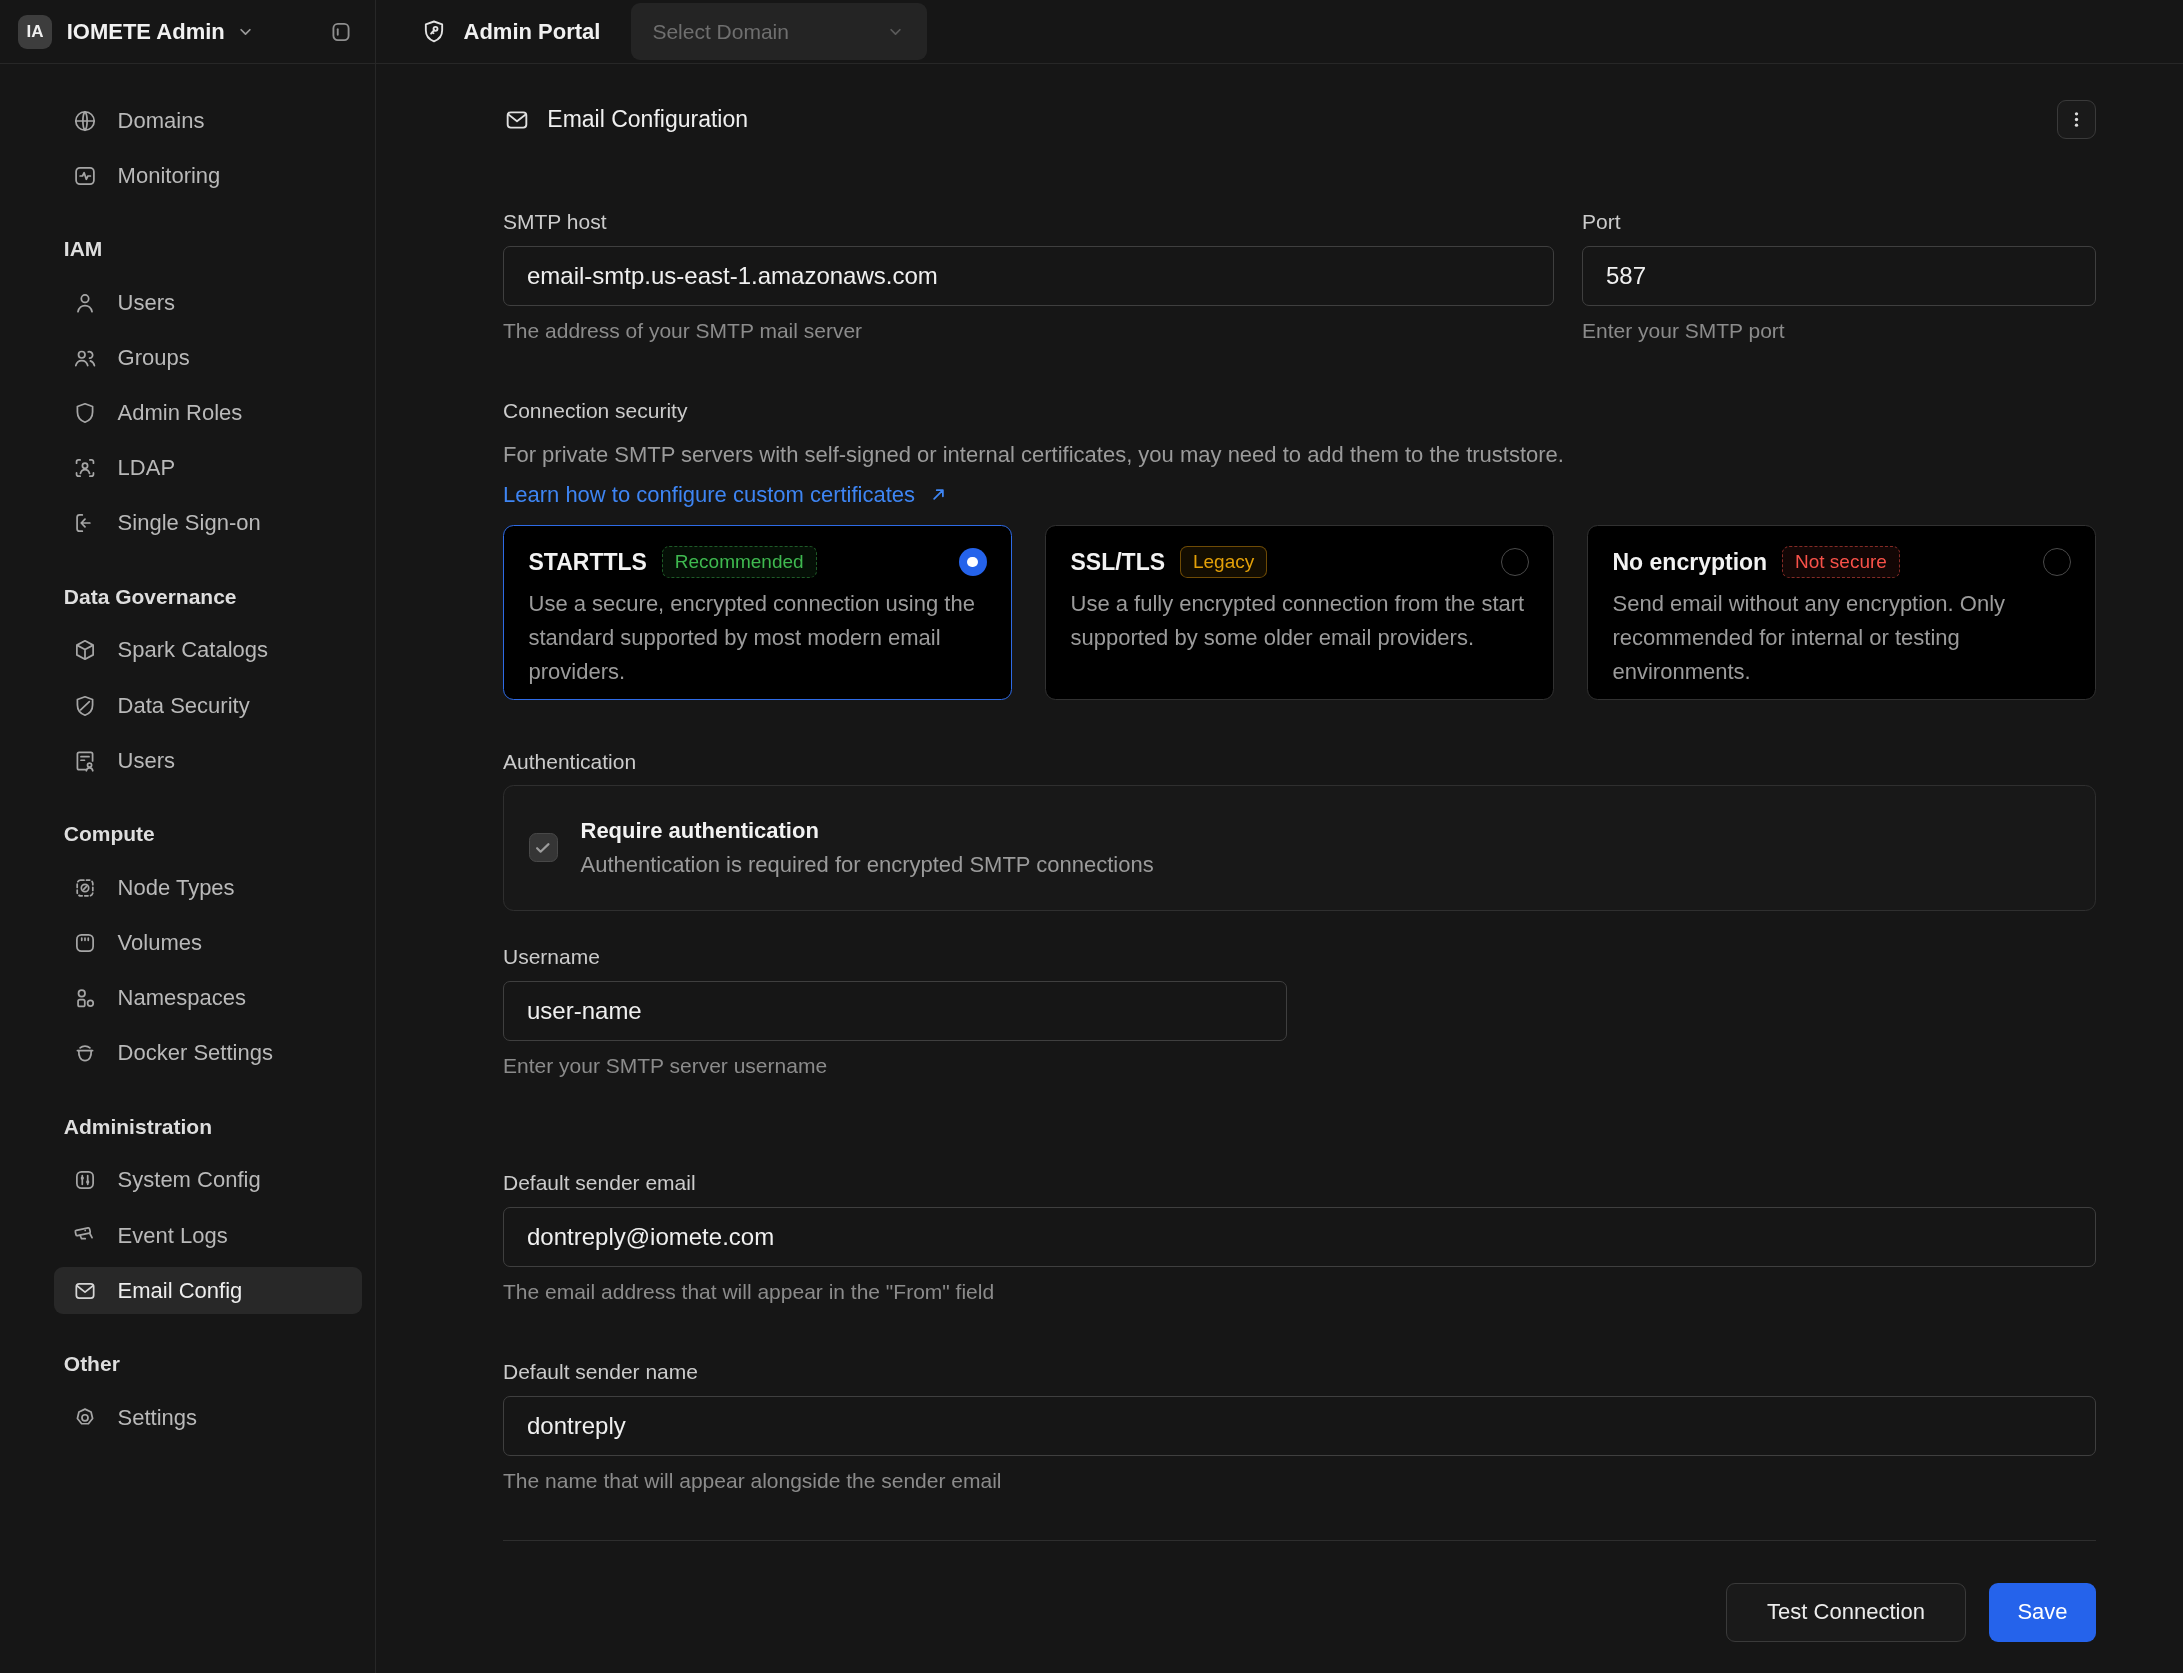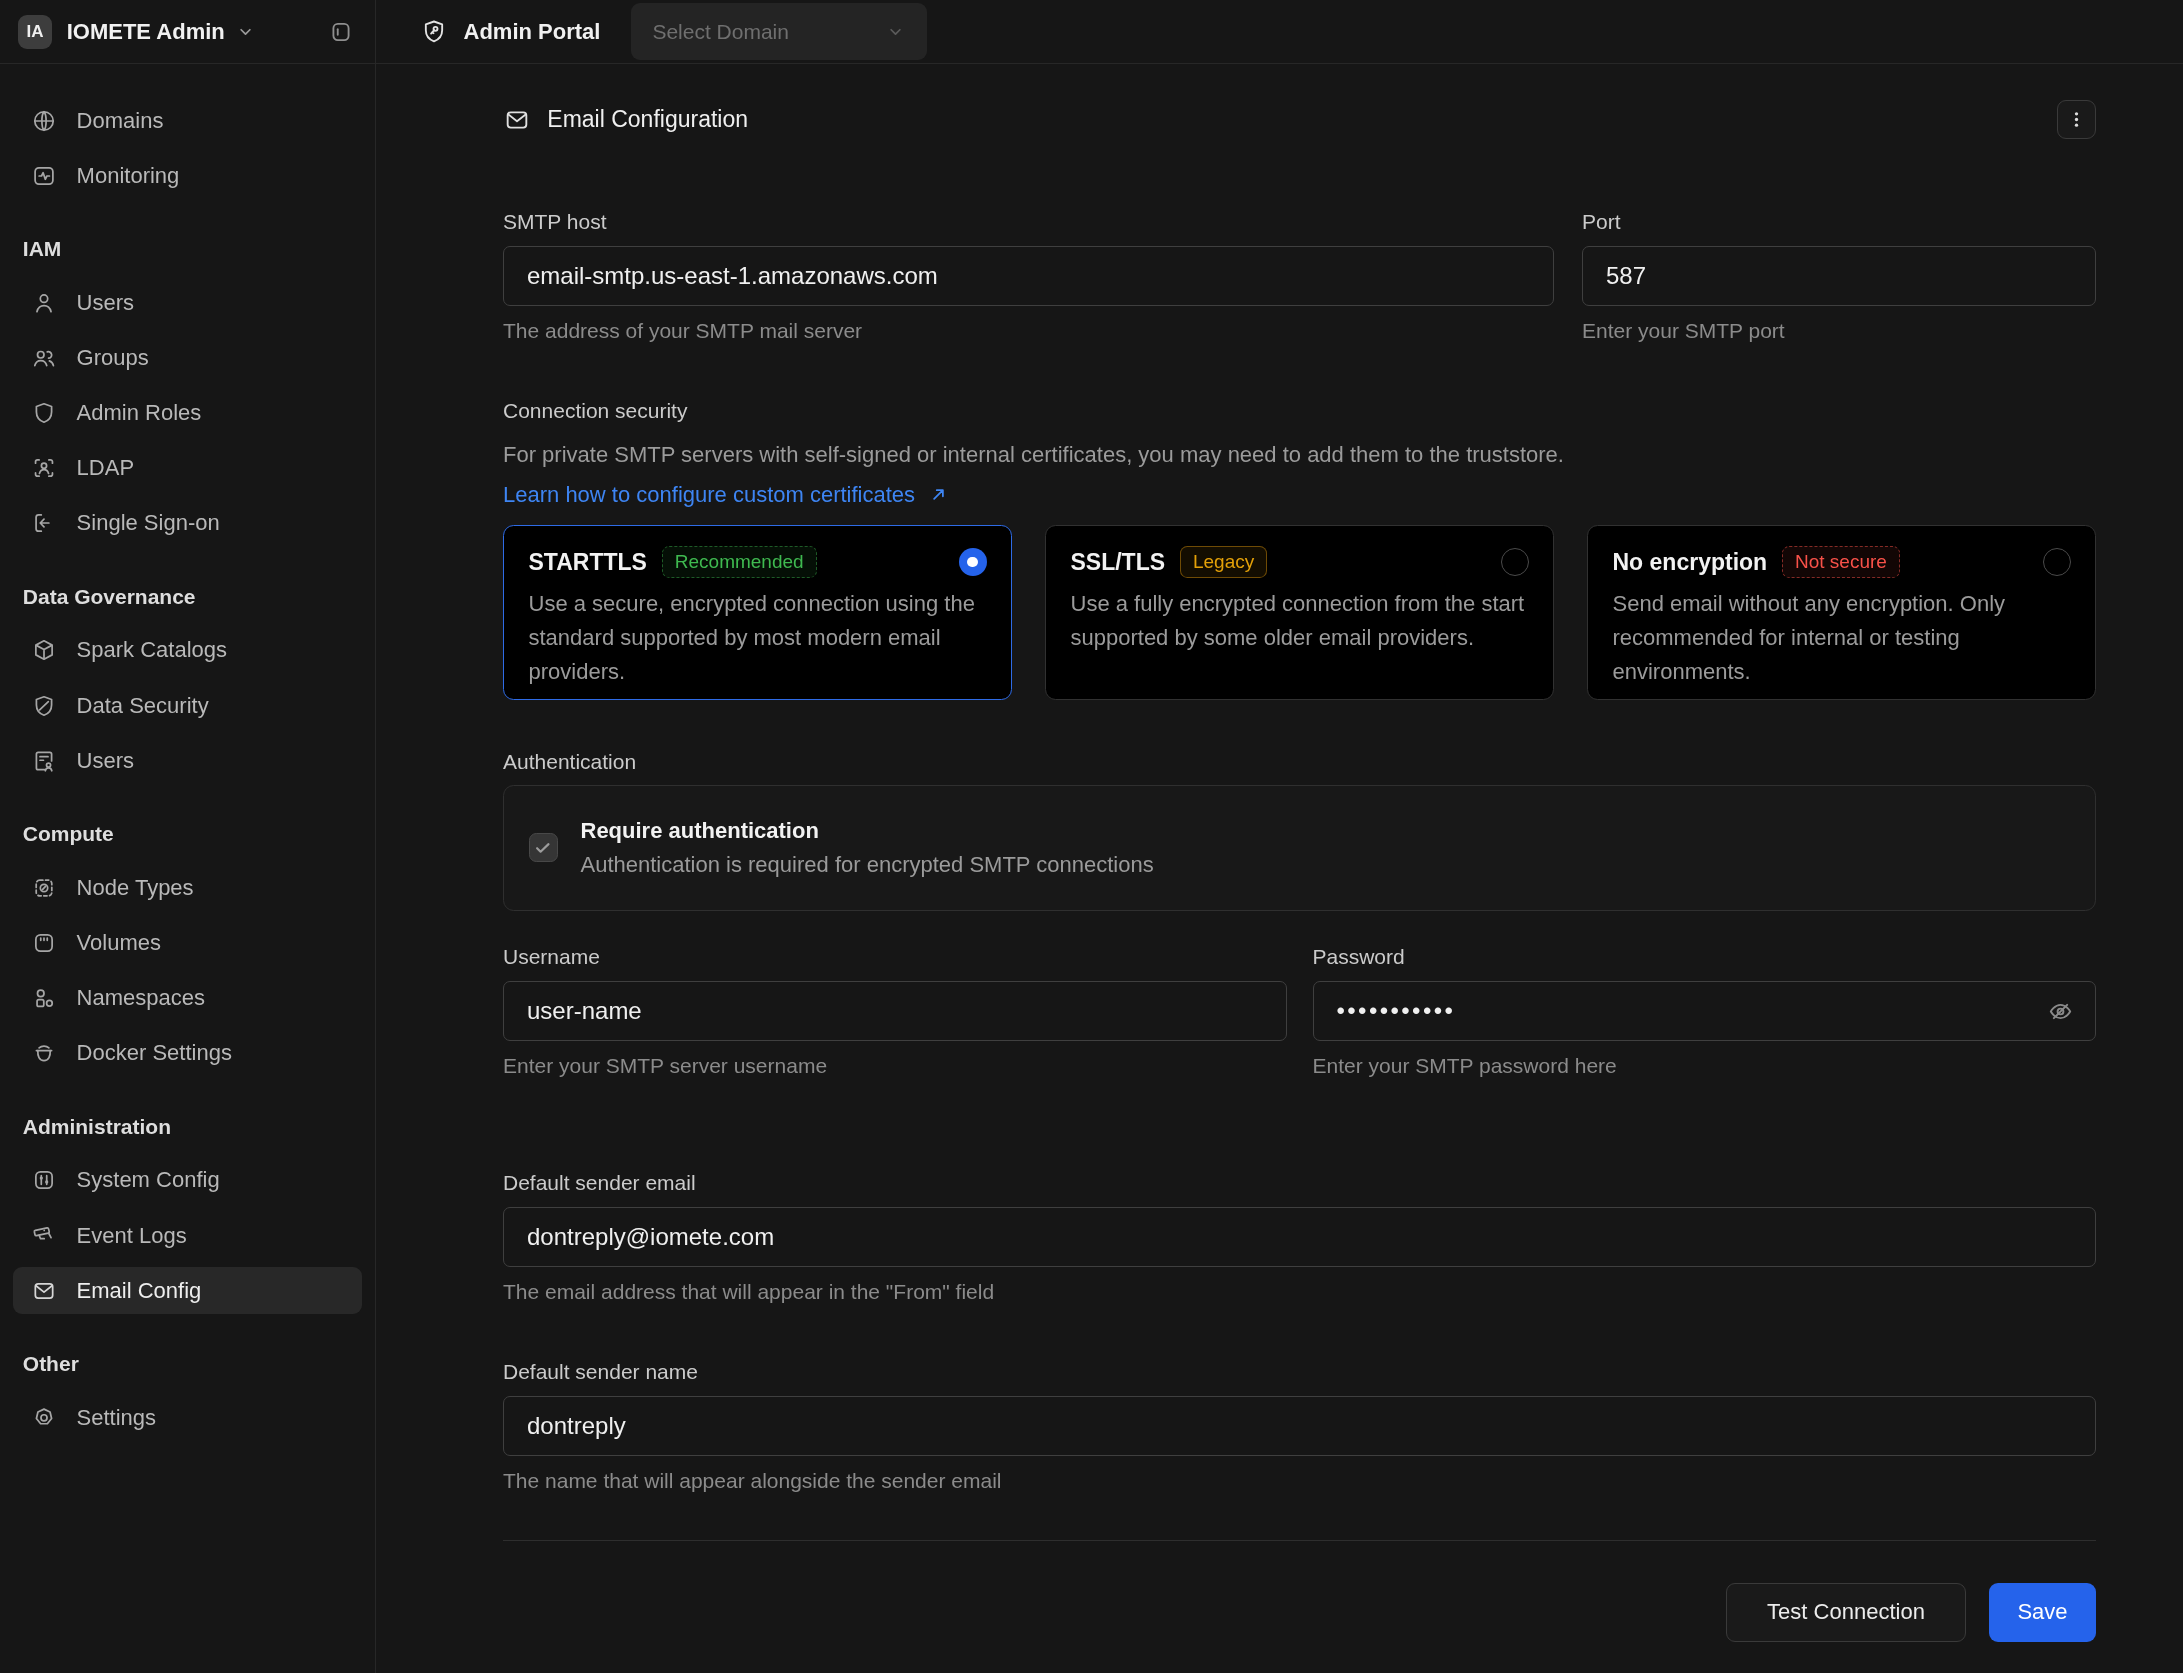--- a/index.html
+++ b/index.html
@@ -16,21 +16,21 @@
   .ws-chevron{ margin-left:9.8px; color:#9a9a9a; display:flex;}
   .panel-toggle{ margin-left:auto; color:#8f8f8f; display:flex; cursor:pointer;}
   .topbar{ grid-column:2; grid-row:1; display:flex; align-items:center; padding:0 33px 0 44px;
         border-bottom:0.8px solid #272727; background:#161616;}
   .portal{ display:flex; align-items:center; gap:15.5px; color:#f1f1f1; font-size:22px; font-weight:600;}
   .portal .icon{ color:#e3e3e3; display:flex;}
   .domain-select{ margin-left:31px; width:296px; height:57px; background:#242424; border-radius:9px;
         display:flex; align-items:center; padding:0 21px; color:#6f6f6f; font-size:21px; cursor:not-allowed;}
   .domain-select .chev{ margin-left:auto; color:#5b5b5b; display:flex;}
   
-  .sidebar{ grid-column:1; grid-row:2; border-right:0.8px solid #272727; padding:33px 13px 0 13px; overflow:hidden;}
+  .sidebar{ grid-column:1; grid-row:2; border-right:0.8px solid #272727; padding:33px 13px 0 13px; overflow:hidden;margin-left:41px;}
   .nav-section{ font-size:21px; font-weight:700; color:#dedede; margin:38px 0 18px 9.8px;}
   .nav-item{ height:47px; margin-bottom:8.2px; display:flex; align-items:center; gap:19.6px;
         padding-left:18px; border-radius:9px; color:#b9b9b9; font-size:22px; cursor:pointer;}
   .nav-item .icon{ width:26px; height:26px; color:#a6a6a6; display:flex; align-items:center; justify-content:center;}
   .nav-item.active{ background:#282828; color:#ededed;}
   .nav-item.active .icon{ color:#d6d6d6;}
   svg{ display:block;}
   
   .content{ grid-column:2; grid-row:2; padding:36px 87px 0 127px; overflow:hidden;}
   .header-row{ height:39px; display:flex; align-items:center;}
@@ -397,34 +397,20 @@
         </div>
       </div>
     </div>
 
     <div class="row-userpass">
       <div>
         <div class="field-label">Username</div>
         <input class="text-input" readonly="" value="user-name" style="">
         <div class="helper">Enter your SMTP server username</div>
       </div>
-      <div>
-        <div class="field-label">Password</div>
-        <div class="pw-wrap">
-          <input class="text-input" readonly="" value="•••••••••••" style="">
-          <span class="eye-btn">
-            <svg width="29" height="29" viewBox="0 0 24 24" fill="none" stroke="currentColor" stroke-width="1.6" stroke-linecap="round" stroke-linejoin="round">
-                <path d="M4 12s3-5.5 8-5.5S20 12 20 12s-3 5.5-8 5.5S4 12 4 12z"></path>
-                <circle cx="12" cy="12" r="2.4"></circle>
-                <path d="M6.5 17.5l11-11"></path>
-              </svg>
-          </span>
-        </div>
-        <div class="helper">Enter your SMTP password here</div>
-      </div>
     </div>
 
     <div class="sender-email">
       <div class="field-label">Default sender email</div>
       <input class="text-input" readonly="" value="dontreply@iomete.com" style="">
       <div class="helper">The email address that will appear in the "From" field</div>
     </div>
 
     <div class="sender-name">
       <div class="field-label">Default sender name</div>

